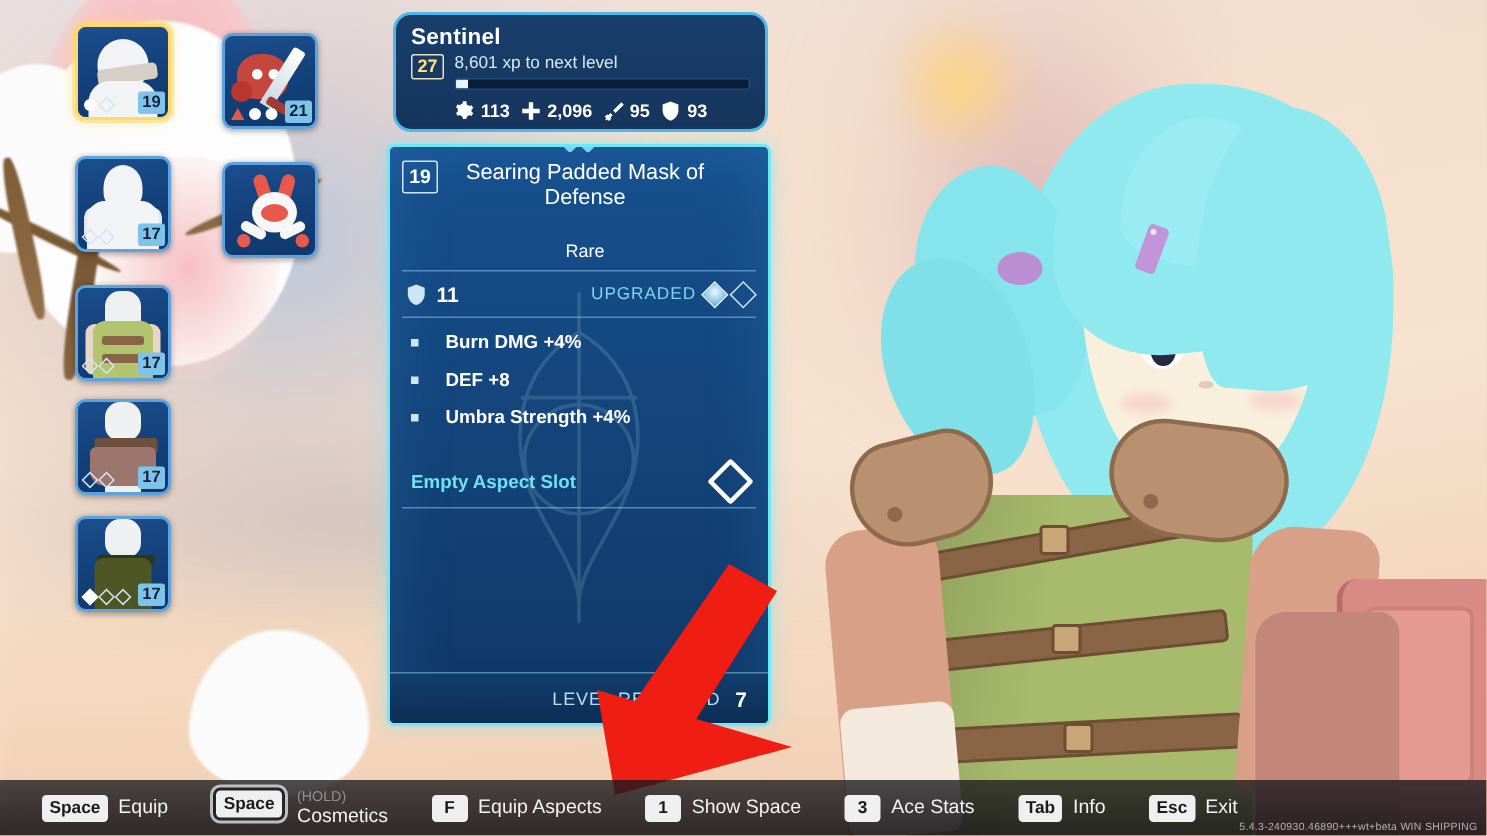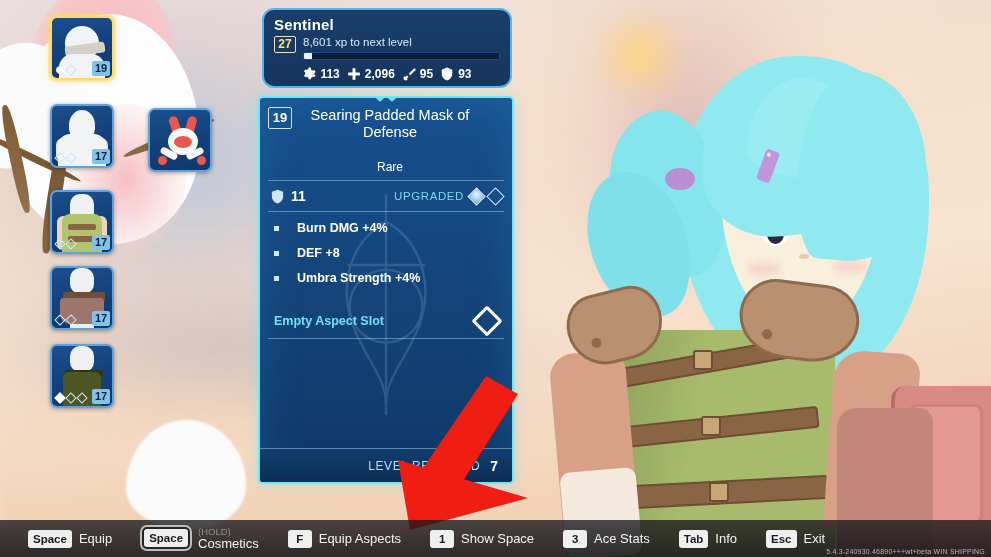--- a/index.html
+++ b/index.html
@@ -406,21 +406,21 @@
     position:absolute; left:388px; top:372px; width:145px; height:160px;
     pointer-events:none;
   }
 
   
   #bottom-bar {
     position:absolute; left:0; bottom:0; width:100%; height:37px;
     background:linear-gradient(180deg, rgba(28,26,30,.78) 0%, rgba(20,18,22,.88) 100%);
     display:flex; align-items:center; gap:13px; padding:0 12px;
   }
-  .hint { display:flex; align-items:center; gap:7px;padding-left:16px; }
+  .hint { display:flex; align-items:flex-start; gap:7px;padding-left:16px; }
   .keycap {
     min-width:24px; height:18px; padding:0 5px;
     background:#efefef; color:#1a1a1a;
     border-radius:3px; font-size:11.5px; font-weight:bold;
     line-height:18px; text-align:center;
   }
   .keycap.hold {
     background:#efefef;
     box-shadow:0 0 0 2px rgba(20,18,22,.9), 0 0 0 4px rgba(205,205,205,.9);
     margin:0 3px;
@@ -517,20 +517,36 @@
       <div class="mask-band"></div>
       <div class="art-figure mask-body"></div>
     </div>
     <div class="gems">
       <div class="gem round"></div>
       <div class="gem"></div>
     </div>
     <div class="lvl-badge">19</div>
   </div>
 
+  <div class="slot" style="left:148px; top:22px;">
+    <div class="slot-art">
+      <div class="crab-body"></div>
+      <div class="crab-claw" style="left:4px; top:30px; width:14px; height:14px;"></div>
+      <div class="crab-eye" style="left:18px;"></div>
+      <div class="crab-eye" style="left:29px;"></div>
+      <div class="sword-blade"></div>
+      <div class="sword-hilt"></div>
+    </div>
+    <div class="gems">
+      <div class="gem filled" style="transform:rotate(0deg); clip-path:polygon(50% 0,100% 100%,0 100%); border:none; background:#e2584c; width:9px; height:8px;"></div>
+      <div class="gem round"></div>
+      <div class="gem round"></div>
+    </div>
+    <div class="lvl-badge">21</div>
+  </div>
 
   <div class="slot" style="left:50px; top:104px;">
     <div class="slot-art">
       <div class="art-figure shirt-head"></div>
       <div class="shirt-sleeve" style="left:4px;"></div>
       <div class="shirt-sleeve" style="right:4px;"></div>
       <div class="art-figure shirt-body"></div>
     </div>
     <div class="gems">
       <div class="gem"></div>

